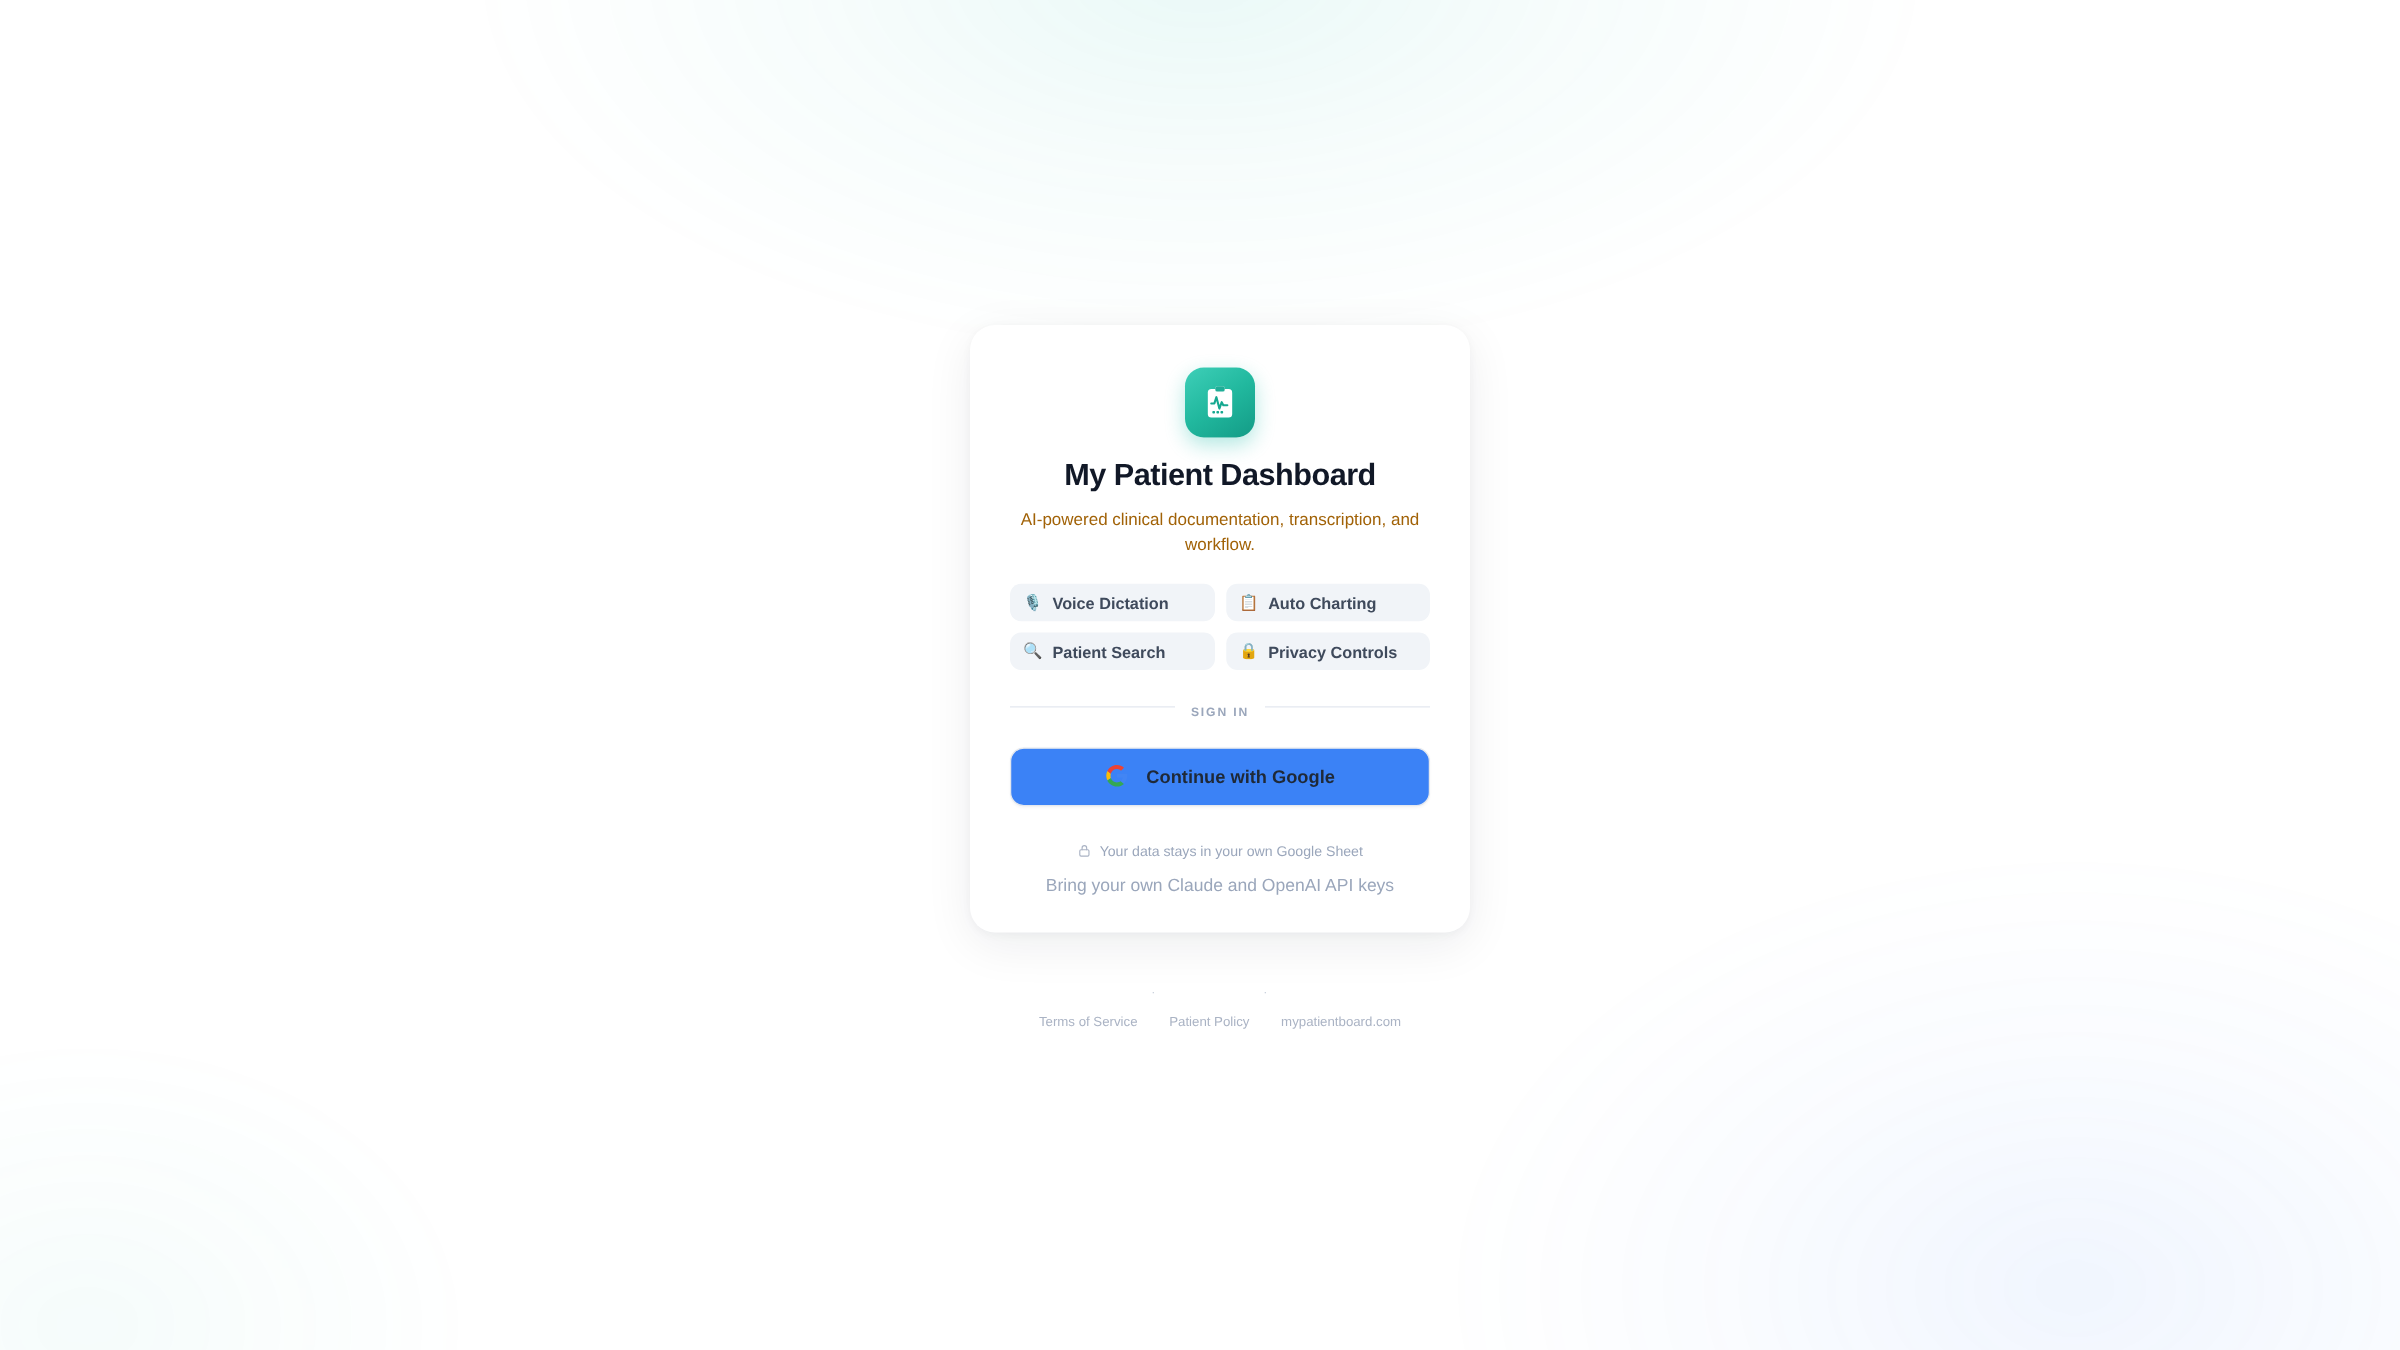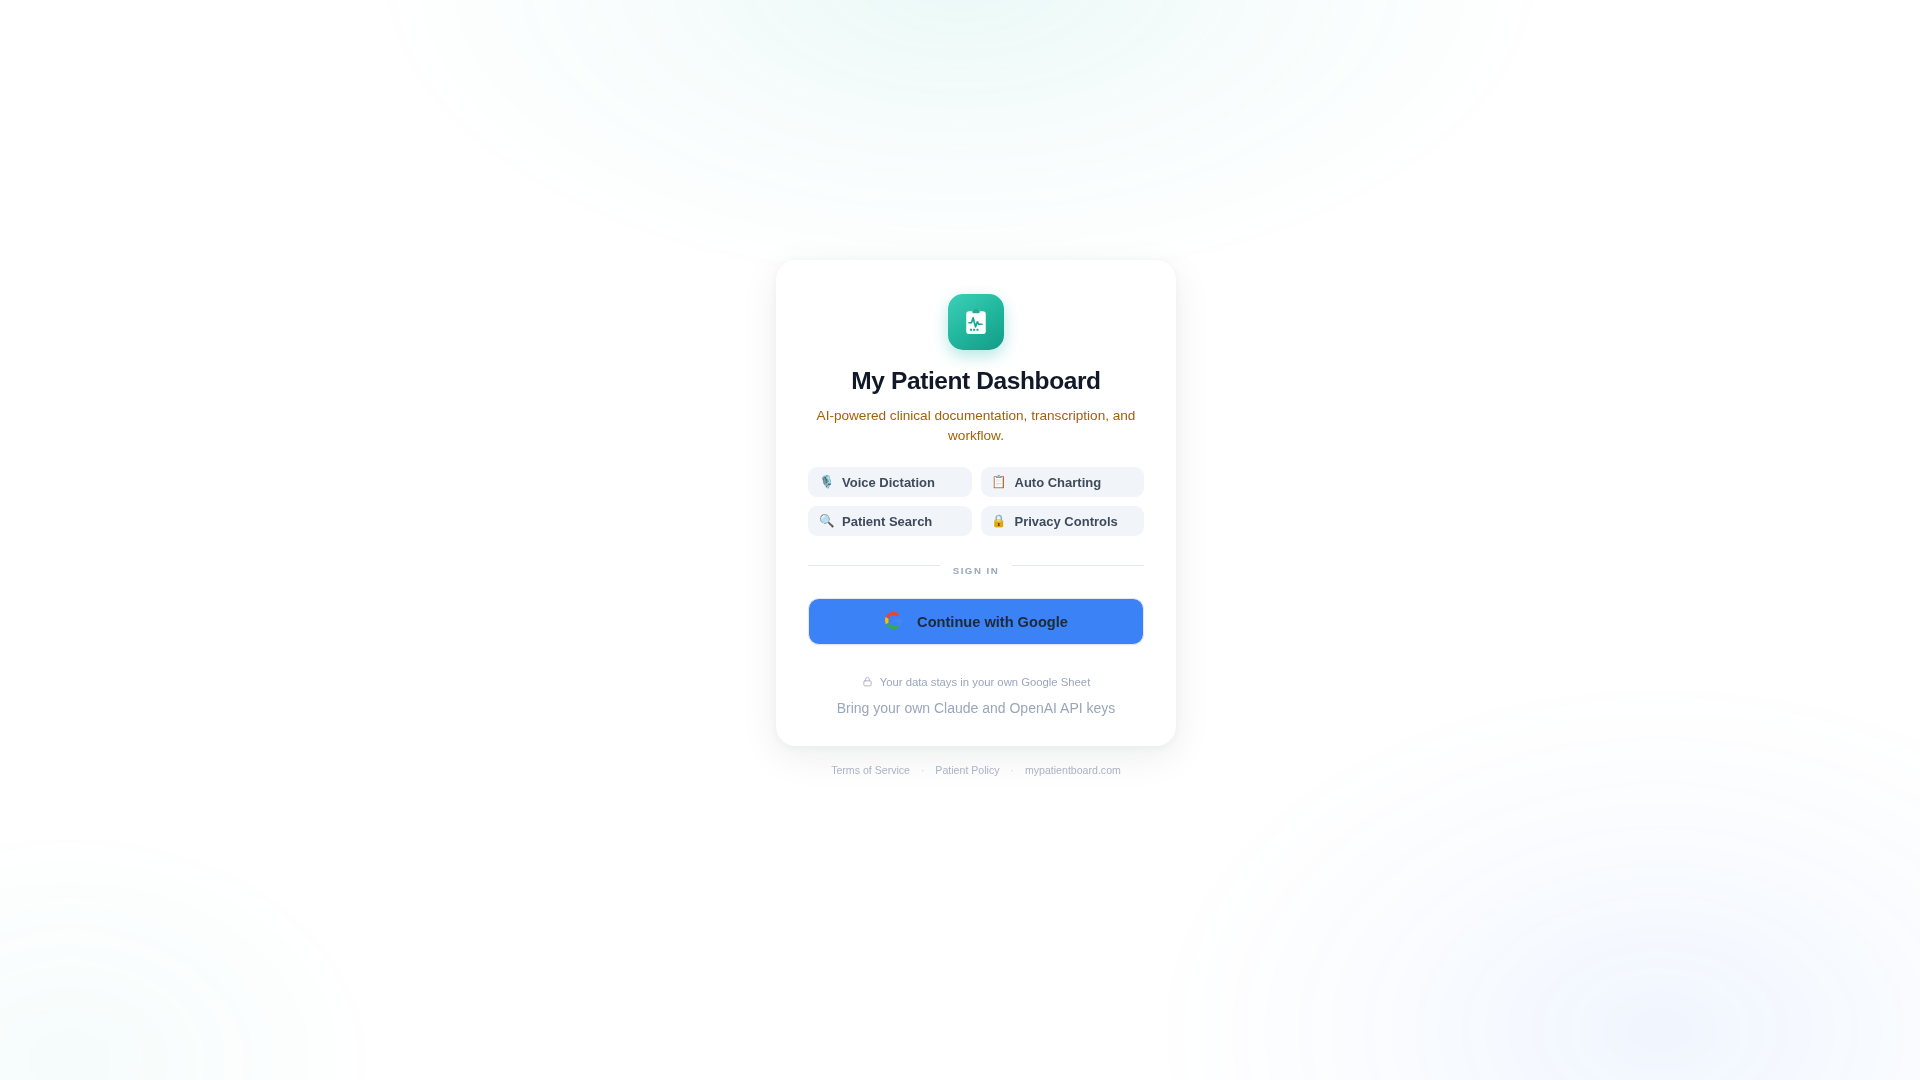--- a/index.html
+++ b/index.html
@@ -146,21 +146,21 @@
   
   .footer {
     margin-top:18px;
     display:flex;
     align-items:center;
     justify-content:center;
     gap:11px;
     font-size:10.6px;
     color:#aab3c4;
   }
-  .footer a { color:#aab3c4; text-decoration:none; }
+  .footer a { color:#aab3c4; text-decoration:none;margin-top:48px; }
   .footer .dot { color:#c8cfdb; font-size:10px; }
 </style>
 </head>
 <body>
 
 <div id="page">
 
   <div class="glow glow-top"></div>
   <div class="glow glow-bottom-right"></div>
   <div class="glow glow-bottom-left"></div>

